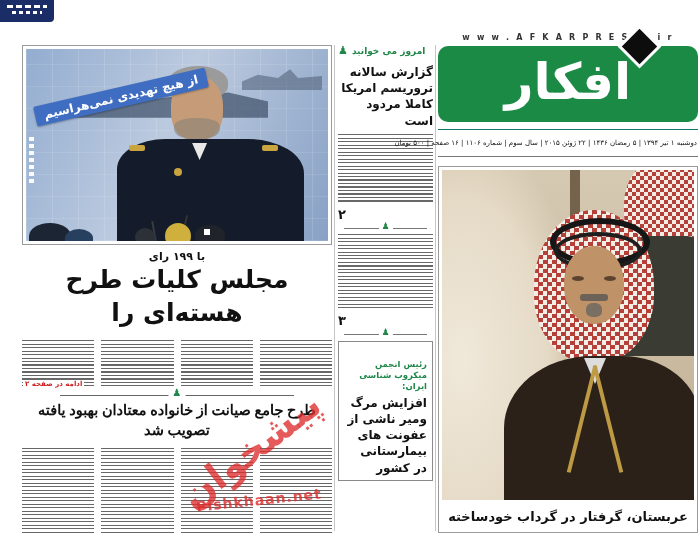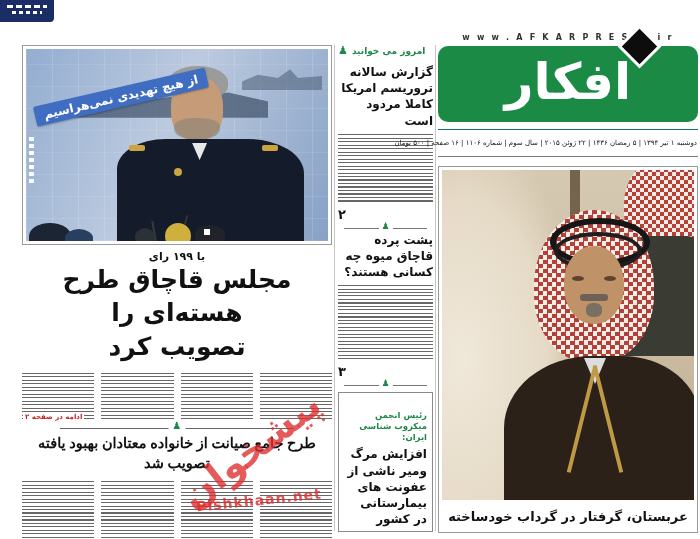--- a/index.html
+++ b/index.html
@@ -146,22 +146,21 @@
         <div class="crowd1"></div>
         <div class="crowd2"></div>
         <div class="credit"></div>
         <div class="ribbon" dir="rtl">از هیچ تهدیدی نمی‌هراسیم</div>
       </div>
     </div>
 
     <div class="kicker" dir="rtl">با ۱۹۹ رای</div>
 
     <h1 class="headline" style="margin:0;">
-      <div dir="rtl">مجلس قاچاق طرح هسته‌ای را</div>
-      <div dir="rtl">تصویب کرد</div>
+      <div dir="rtl">مجلس کلیات طرح هسته‌ای را</div>
     </h1>
 
     <div class="cols" style="margin-top:10px;">
       <div class="greek g1"></div>
       <div class="greek g1"></div>
       <div class="greek g1"></div>
       <div class="greek g1"></div>
       <span class="continue-note" dir="rtl">ادامه در صفحه ۲</span>
     </div>
 
@@ -189,21 +188,20 @@
       <span dir="rtl">امروز می خوانید</span>
     </div>
 
     <div class="mh" dir="rtl">گزارش سالانه تروریسم امریکا کاملا مردود است</div>
     <div class="greek gm"></div>
     <div class="pnum">۲</div>
     <div class="orn-mid">
       <span class="pawn">♟︎</span>
     </div>
 
-    <div class="mh" style="margin-top:3px;" dir="rtl">پشت پرده قاچاق میوه چه کسانی هستند؟</div>
     <div class="greek gm" style="height:76px;"></div>
     <div class="pnum">۳</div>
     <div class="orn-mid">
       <span class="pawn">♟︎</span>
     </div>
 
     <div class="mbox">
       <div class="mk" style="margin-top:12px;" dir="rtl">رئیس انجمن میکروب شناسی ایران:</div>
       <div class="mh" style="margin-top:3px;" dir="rtl">افزایش مرگ ومیر ناشی از عفونت های بیمارستانی در کشور</div>
 

